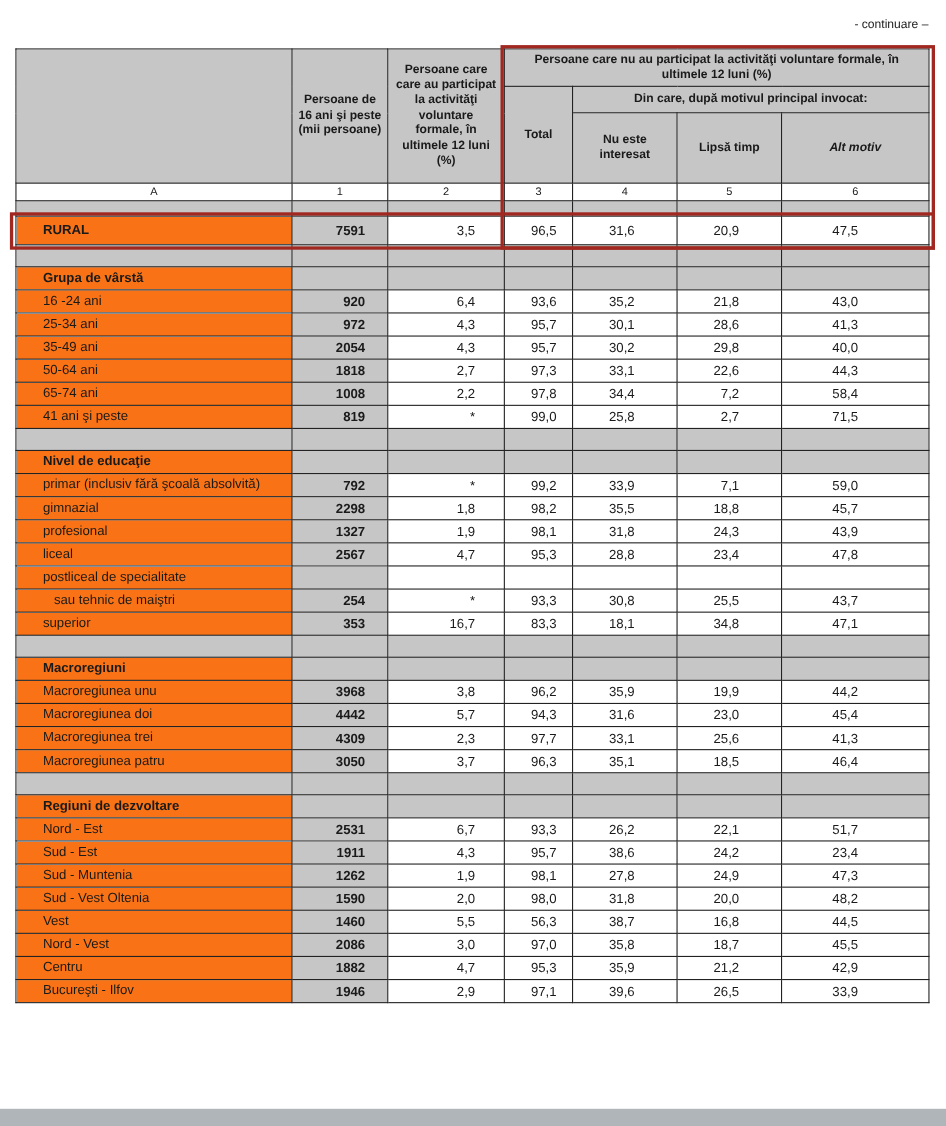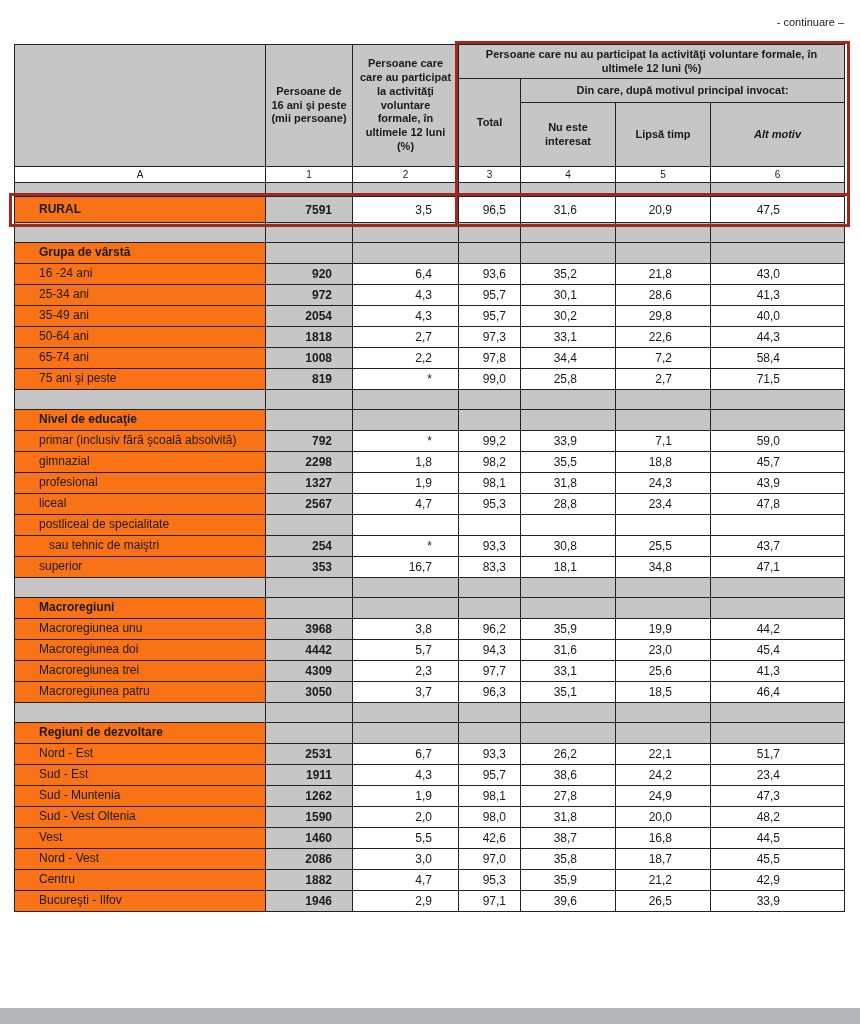--- a/index.html
+++ b/index.html
@@ -158,21 +158,21 @@
         <tr style="height: 21px;">
           <td class="lbl">65-74 ani</td>
           <td class="num c1">1008</td>
           <td class="num c2">2,2</td>
           <td class="num c3">97,8</td>
           <td class="num c4">34,4</td>
           <td class="num c5">7,2</td>
           <td class="num c6">58,4</td>
         </tr>
         <tr style="height: 21px;">
-          <td class="lbl">75 ani şi peste</td>
+          <td class="lbl">41 ani şi peste</td>
           <td class="num c1">819</td>
           <td class="num c2">*</td>
           <td class="num c3">99,0</td>
           <td class="num c4">25,8</td>
           <td class="num c5">2,7</td>
           <td class="num c6">71,5</td>
         </tr>
         <tr class="spacer" style="height: 20px;">
           <td class="gray"></td>
           <td class="gray"></td>
@@ -359,21 +359,21 @@
           <td class="num c2">2,0</td>
           <td class="num c3">98,0</td>
           <td class="num c4">31,8</td>
           <td class="num c5">20,0</td>
           <td class="num c6">48,2</td>
         </tr>
         <tr style="height: 21px;">
           <td class="lbl">Vest</td>
           <td class="num c1">1460</td>
           <td class="num c2">5,5</td>
-          <td class="num c3">42,6</td>
+          <td class="num c3">56,3</td>
           <td class="num c4">38,7</td>
           <td class="num c5">16,8</td>
           <td class="num c6">44,5</td>
         </tr>
         <tr style="height: 21px;">
           <td class="lbl">Nord - Vest</td>
           <td class="num c1">2086</td>
           <td class="num c2">3,0</td>
           <td class="num c3">97,0</td>
           <td class="num c4">35,8</td>

